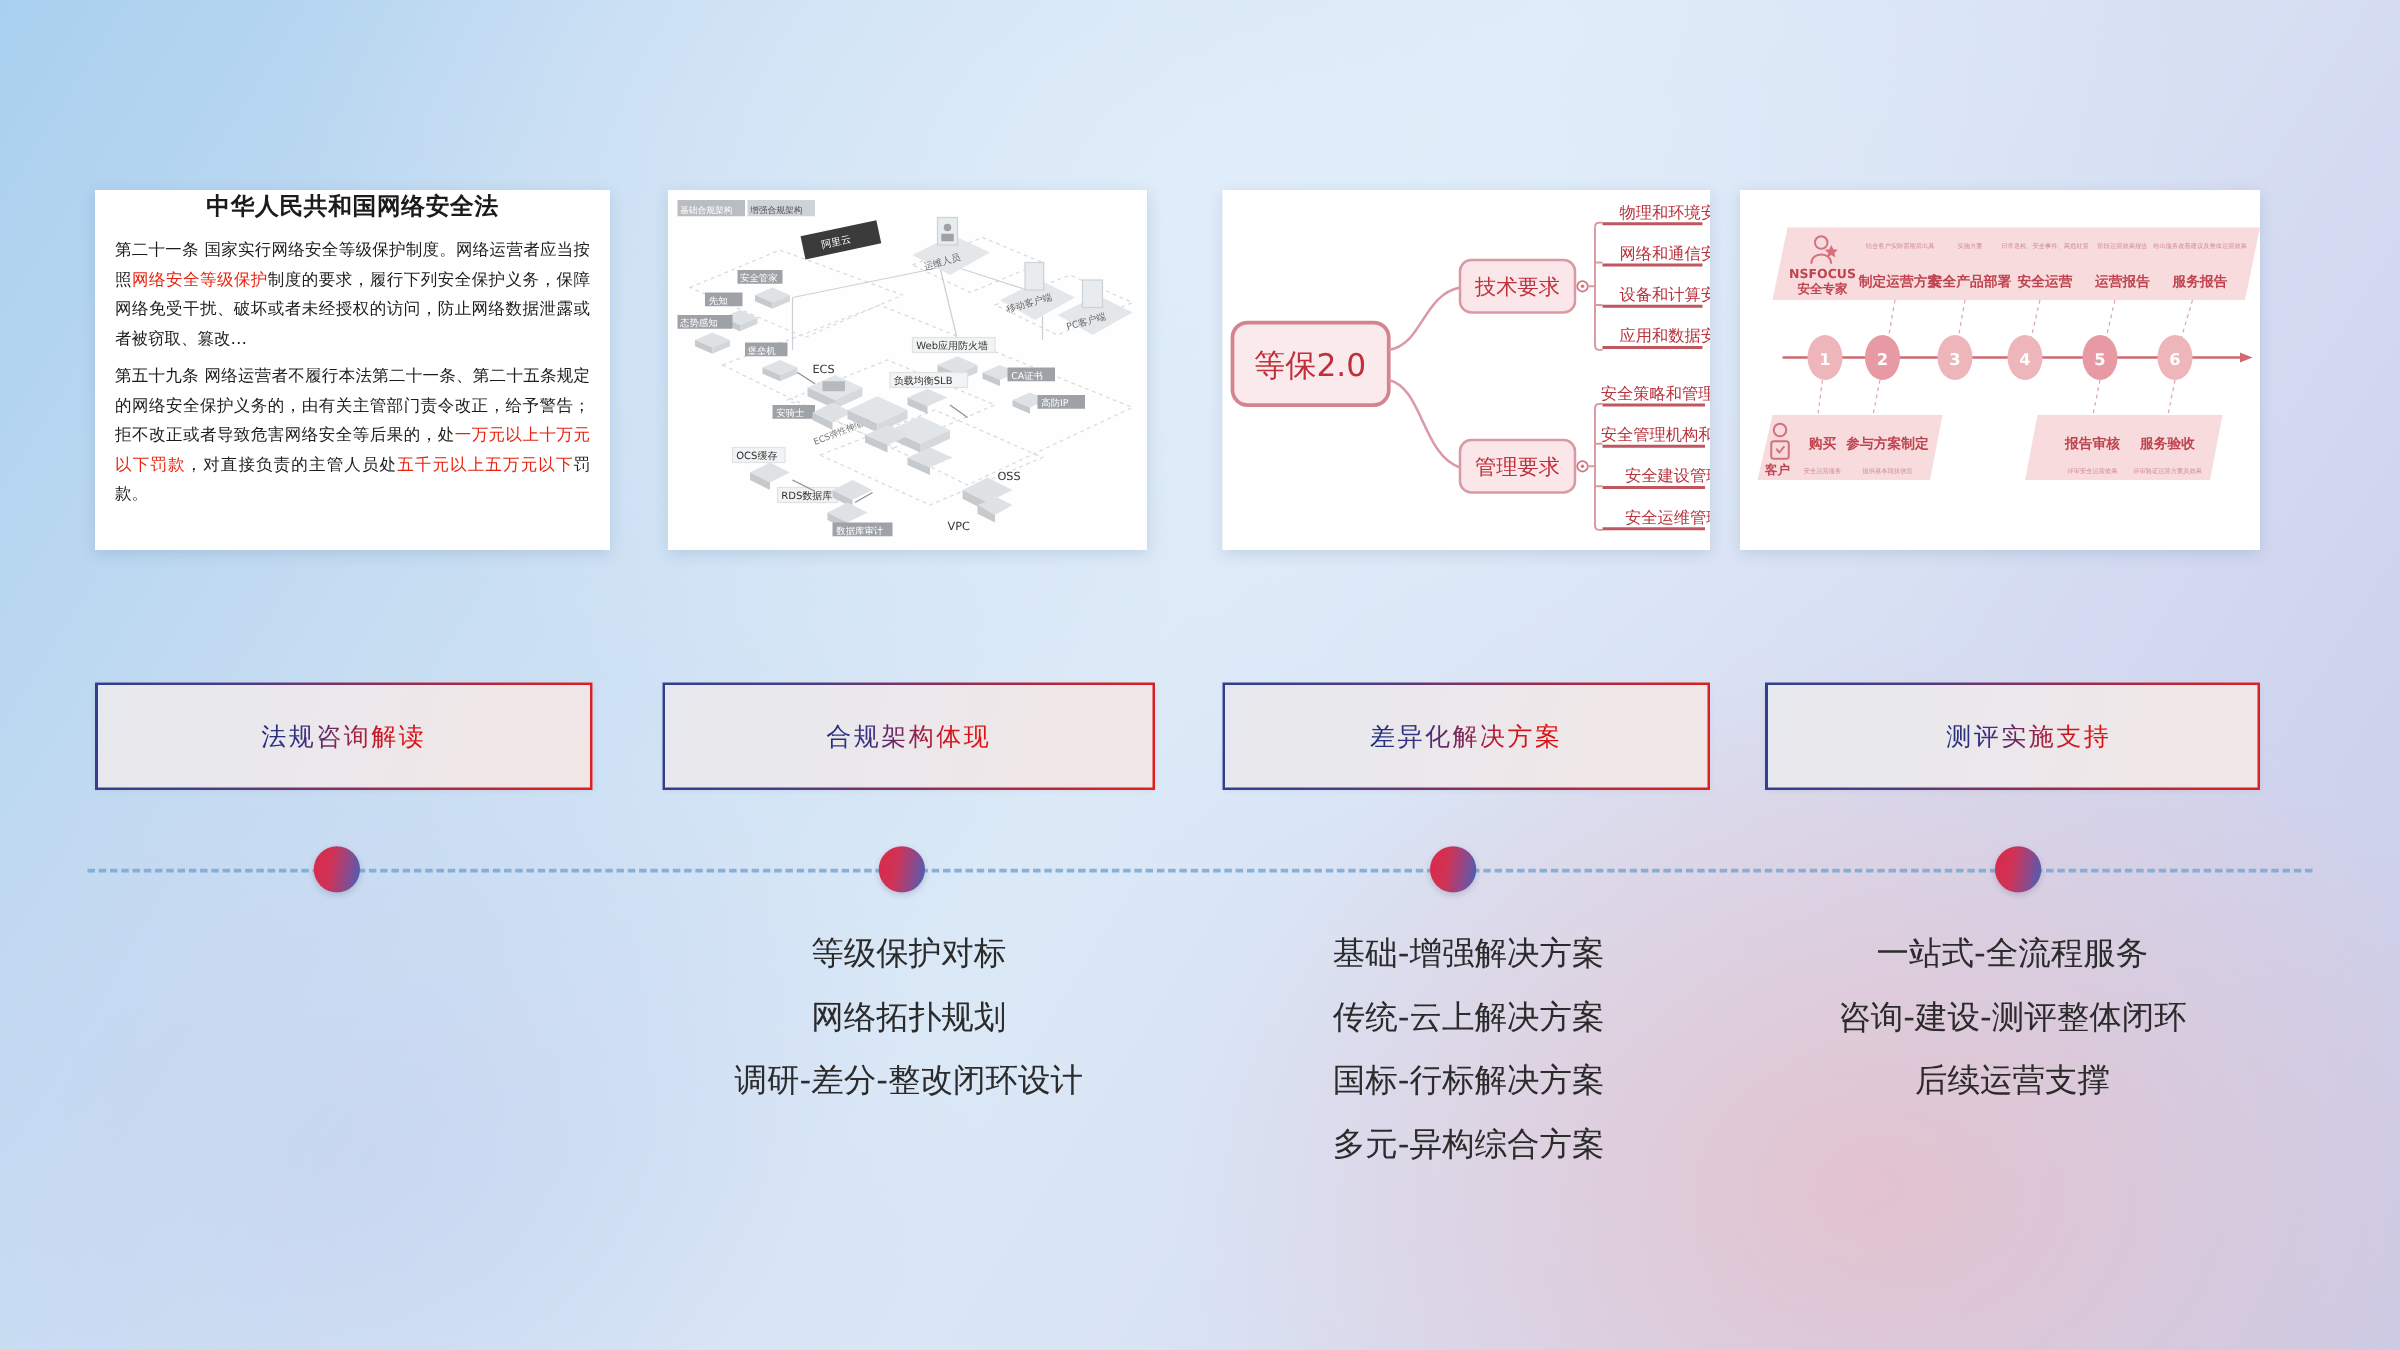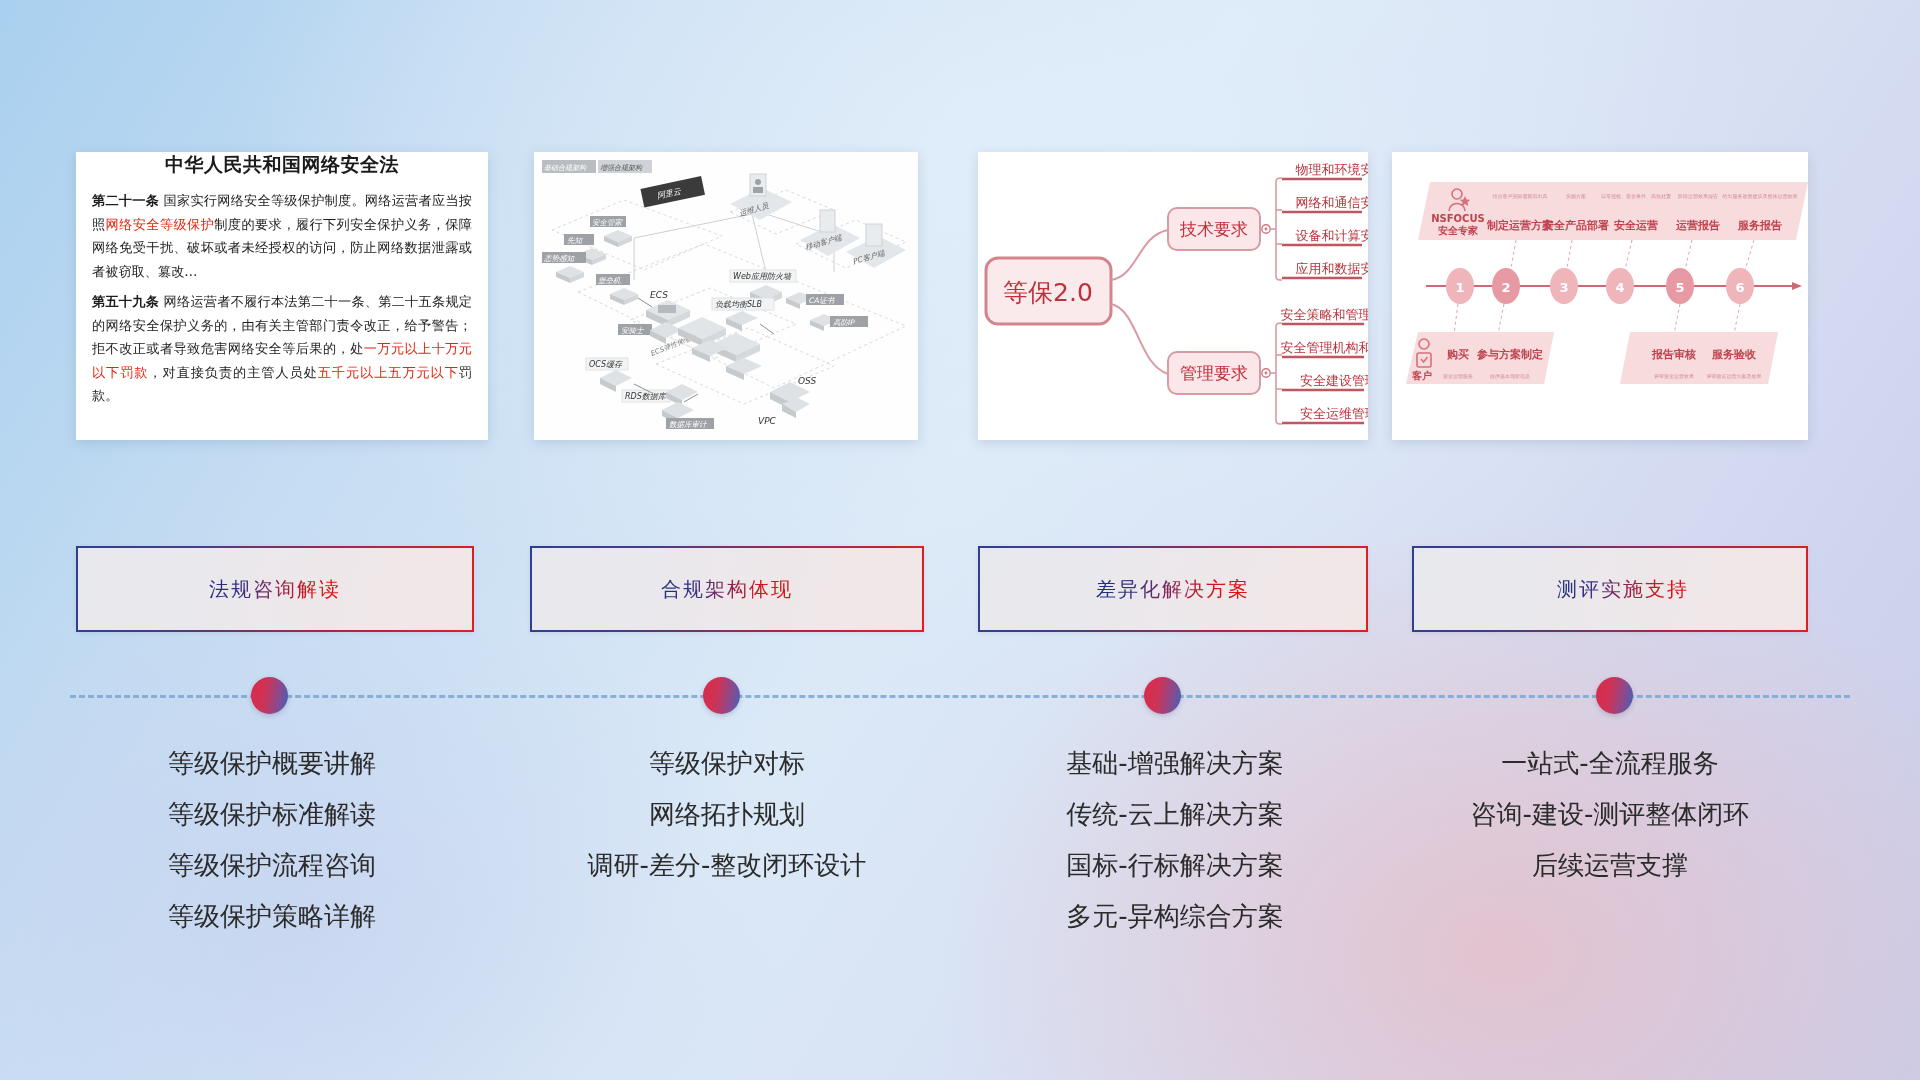--- a/index.html
+++ b/index.html
@@ -29,25 +29,25 @@
   .law { padding: 0 16px 8px 16px; }
   .law-title {
     text-align: center; font-size: 19px; font-weight: bold; color: #1b1b1b;
     letter-spacing: .5px; margin-bottom: 11px; font-family: "DejaVu Sans", sans-serif;
   }
   .law-p {
     font-size: 13.2px; line-height: 23.5px; color: #1d1d1d; text-align: justify;
     font-family: "DejaVu Sans", sans-serif;
   }
   .law-p + .law-p { margin-top: 7px; }
-  .law-p b { font-weight: bold; margin-top: 19px; }
+  .law-p b { font-weight: normal; margin-top: 19px; }
   .law-p .red { color: #e8220e; }
 
   
-  .arch { position: relative; width: 100%; height: 100%; background: #f97316; font-style: italic; }
+  .arch { position: relative; width: 100%; height: 100%; background: #f97316; }
   .arch svg { display: block; }
 
   
   .mind { position: relative; width: 100%; height: 100%; background: #ffffff; }
 
   
   .nsf { position: relative; width: 100%; height: 100%; background: #8b5cf6; }
 
   
   .banners { position: absolute; top: 546px; left: 0; width: 1920px; height: 86px; }
@@ -448,26 +448,20 @@
 
 <div class="timeline">
   <div class="tl-line"></div>
   <div class="tl-dot d1"></div>
   <div class="tl-dot d2"></div>
   <div class="tl-dot d3"></div>
   <div class="tl-dot d4"></div>
 </div>
 
 <div class="cols">
-  <div class="col k1">
-    <div class="li">等级保护概要讲解</div>
-    <div class="li">等级保护标准解读</div>
-    <div class="li">等级保护流程咨询</div>
-    <div class="li">等级保护策略详解</div>
-  </div>
   <div class="col k2">
     <div class="li">等级保护对标</div>
     <div class="li">网络拓扑规划</div>
     <div class="li">调研-差分-整改闭环设计</div>
   </div>
   <div class="col k3">
     <div class="li">基础-增强解决方案</div>
     <div class="li">传统-云上解决方案</div>
     <div class="li">国标-行标解决方案</div>
     <div class="li">多元-异构综合方案</div>

